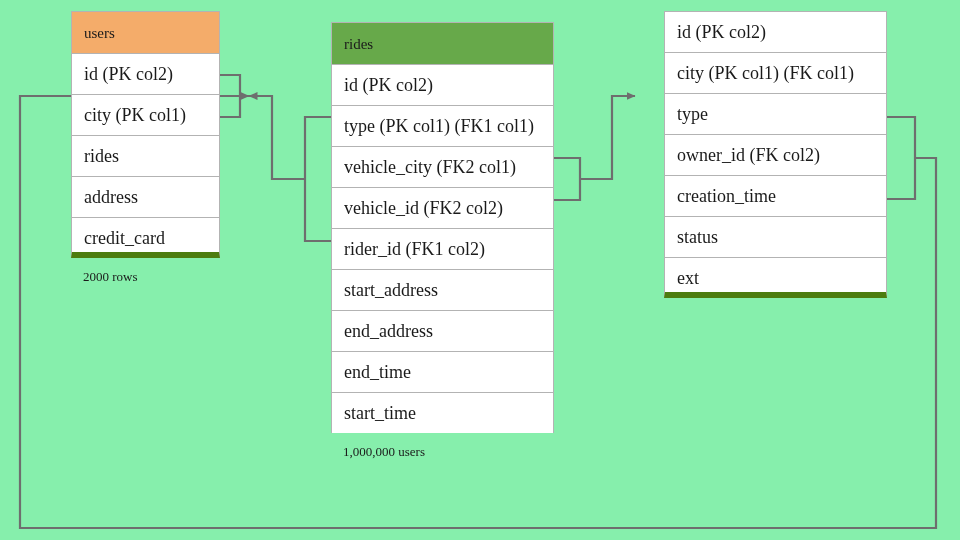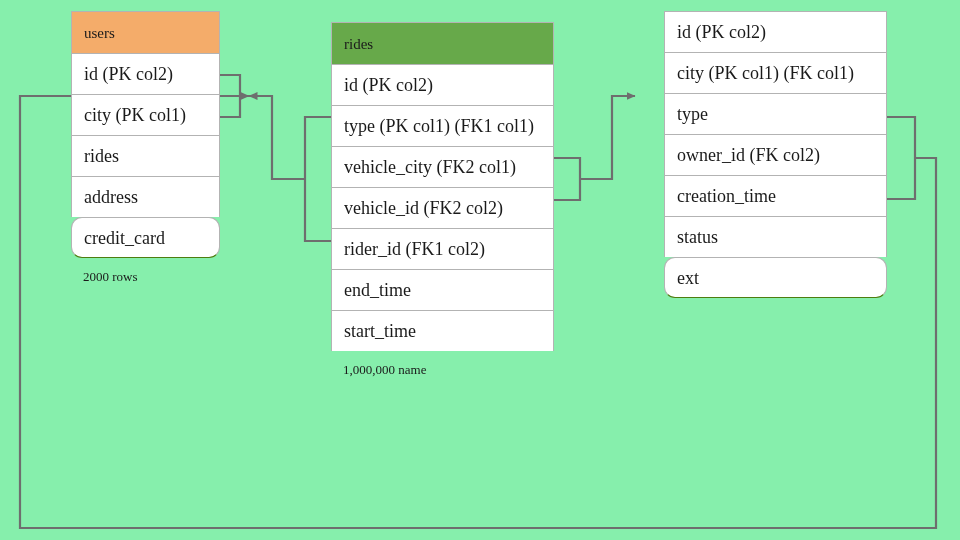--- a/index.html
+++ b/index.html
@@ -46,22 +46,21 @@
     padding: 0 0 0 12px;
     font-size: 18px;
     color: #1a1a1a;
     background: #ffffff;
     border: 1px solid #b3b3b3;
     border-bottom: none;
     white-space: nowrap;
     overflow: hidden;
   }
   .table-row.last {
-    border-bottom: 1px solid #4d7c0f;
-    border-radius: 11px;
+    border-bottom: 6px solid #4d7c0f;
   }
   .rowcount {
     box-sizing: border-box;
     margin-top: 11px;
     padding-left: 12px;
     font-size: 13px;
     color: #1a1a1a;
     white-space: nowrap;
   }
 </style>
@@ -133,26 +132,32 @@
     <div class="table-row">
       <span>vehicle_city (FK2 col1)</span>
     </div>
     <div class="table-row">
       <span>vehicle_id (FK2 col2)</span>
     </div>
     <div class="table-row">
       <span>rider_id (FK1 col2)</span>
     </div>
     <div class="table-row">
+      <span>start_address</span>
+    </div>
+    <div class="table-row">
+      <span>end_address</span>
+    </div>
+    <div class="table-row">
       <span>end_time</span>
     </div>
     <div class="table-row">
       <span>start_time</span>
     </div>
-    <div class="rowcount">1,000,000 name</div>
+    <div class="rowcount">1,000,000 users</div>
   </div>
 
   <div class="table-box" style="left:664px; top:11px; width:223px;">
     <div class="table-row">
       <span>id (PK col2)</span>
     </div>
     <div class="table-row">
       <span>city (PK col1) (FK col1)</span>
     </div>
     <div class="table-row">

